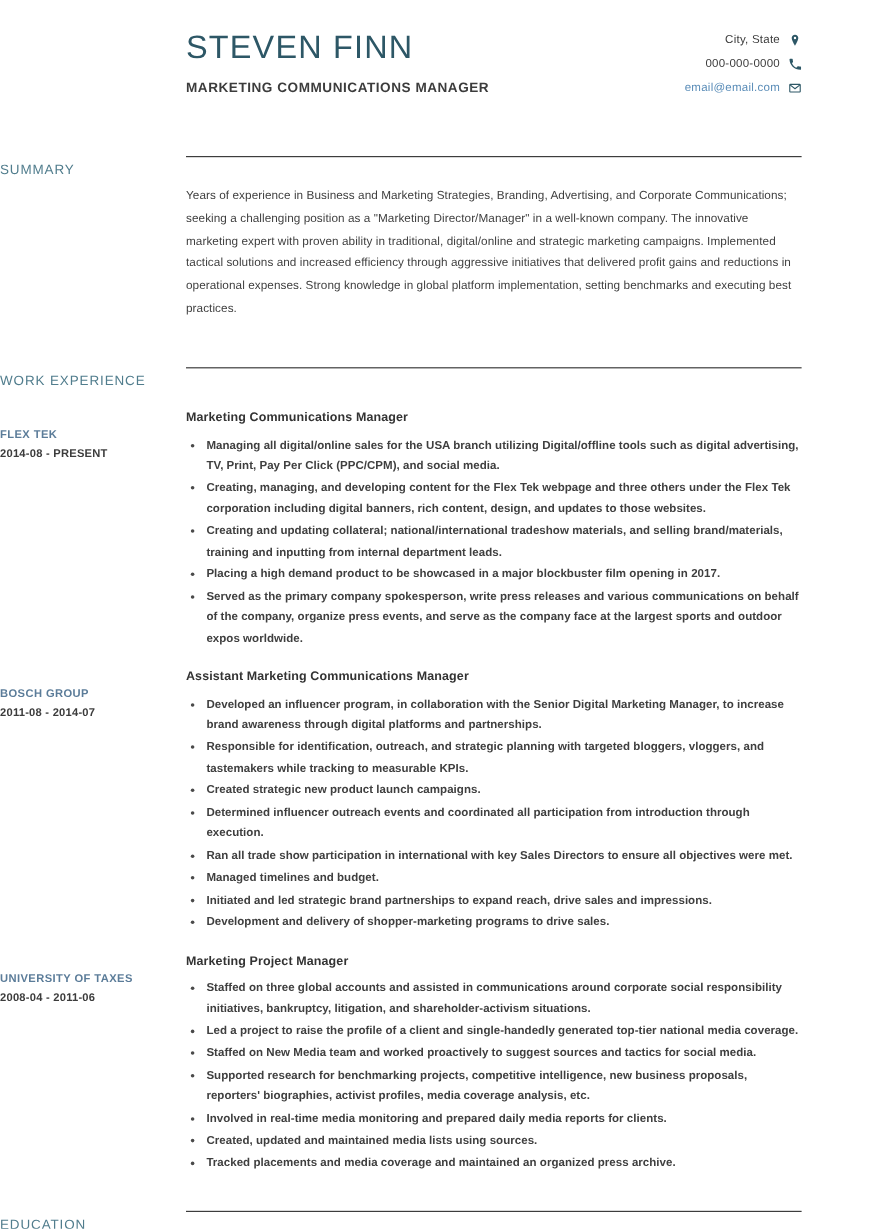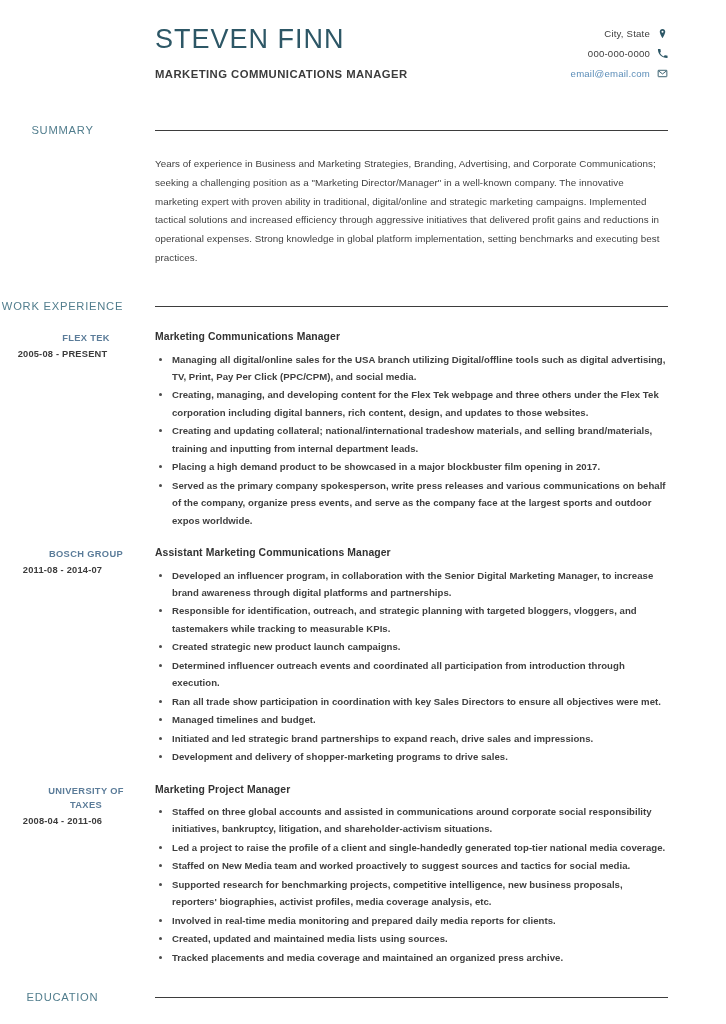--- a/index.html
+++ b/index.html
@@ -84,23 +84,24 @@
     display: flex;
     align-items: flex-start;
     padding: 0 58px 0 0;
   }
   .section-head {
     margin-top: 30px;
   }
   .col-left {
     width: 125px;
     flex: 0 0 125px;
-    text-align: center;
+    text-align: left;
     padding-right: 0;
     box-sizing: border-box;
+    margin-top: 12px;
   }
   .col-right {
     flex: 1 1 auto;
     padding-left: 30px;
     box-sizing: border-box;
     min-width: 0;
   }
   .section-label {
     font-size: 11.2px;
     font-weight: 400;
@@ -132,21 +133,20 @@
     padding: 0 58px 0 0;
     margin-top: 17px;
   }
   .entry-org {
     font-size: 9.3px;
     font-weight: 600;
     letter-spacing: 0.35px;
     color: #5b7c99;
     text-transform: uppercase;
     line-height: 1.55;
-    padding-left: 47px;
   }
   .entry-date {
     font-size: 9.3px;
     font-weight: 600;
     letter-spacing: 0.2px;
     color: #3c3c3c;
     line-height: 1.55;
     margin-top: 2px;
   }
   .entry-title {
@@ -236,21 +236,21 @@
     </div>
     <div class="col-right">
       <div class="rule"></div>
     </div>
   </div>
 
   <div>
     <div class="entry">
       <div class="col-left">
         <div class="entry-org">Flex Tek</div>
-        <div class="entry-date">2005-08 - PRESENT</div>
+        <div class="entry-date">2014-08 - PRESENT</div>
       </div>
       <div class="col-right">
         <div class="entry-title">Marketing Communications Manager</div>
         <ul class="bullets">
           <li>Managing all digital/online sales for the USA branch utilizing Digital/offline tools such as digital advertising, TV, Print, Pay Per Click (PPC/CPM), and social media.</li>
           <li>Creating, managing, and developing content for the Flex Tek webpage and three others under the Flex Tek corporation including digital banners, rich content, design, and updates to those websites.</li>
           <li>Creating and updating collateral; national/international tradeshow materials, and selling brand/materials, training and inputting from internal department leads.</li>
           <li>Placing a high demand product to be showcased in a major blockbuster film opening in 2017.</li>
           <li>Served as the primary company spokesperson, write press releases and various communications on behalf of the company, organize press events, and serve as the company face at the largest sports and outdoor expos worldwide.</li>
         </ul>
@@ -262,21 +262,21 @@
         <div class="entry-org">Bosch Group</div>
         <div class="entry-date">2011-08 - 2014-07</div>
       </div>
       <div class="col-right">
         <div class="entry-title">Assistant Marketing Communications Manager</div>
         <ul class="bullets">
           <li>Developed an influencer program, in collaboration with the Senior Digital Marketing Manager, to increase brand awareness through digital platforms and partnerships.</li>
           <li>Responsible for identification, outreach, and strategic planning with targeted bloggers, vloggers, and tastemakers while tracking to measurable KPIs.</li>
           <li>Created strategic new product launch campaigns.</li>
           <li>Determined influencer outreach events and coordinated all participation from introduction through execution.</li>
-          <li>Ran all trade show participation in coordination with key Sales Directors to ensure all objectives were met.</li>
+          <li>Ran all trade show participation in international with key Sales Directors to ensure all objectives were met.</li>
           <li>Managed timelines and budget.</li>
           <li>Initiated and led strategic brand partnerships to expand reach, drive sales and impressions.</li>
           <li>Development and delivery of shopper-marketing programs to drive sales.</li>
         </ul>
       </div>
     </div>
 
     <div class="entry">
       <div class="col-left">
         <div class="entry-org">University of Taxes</div>

